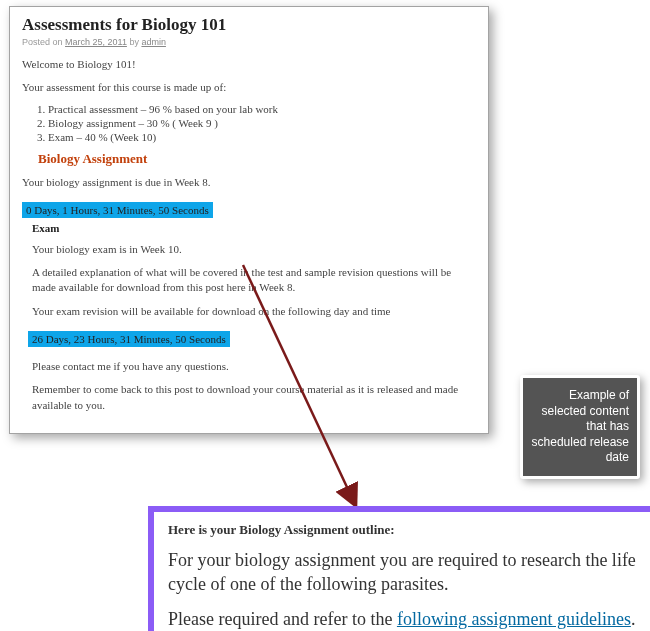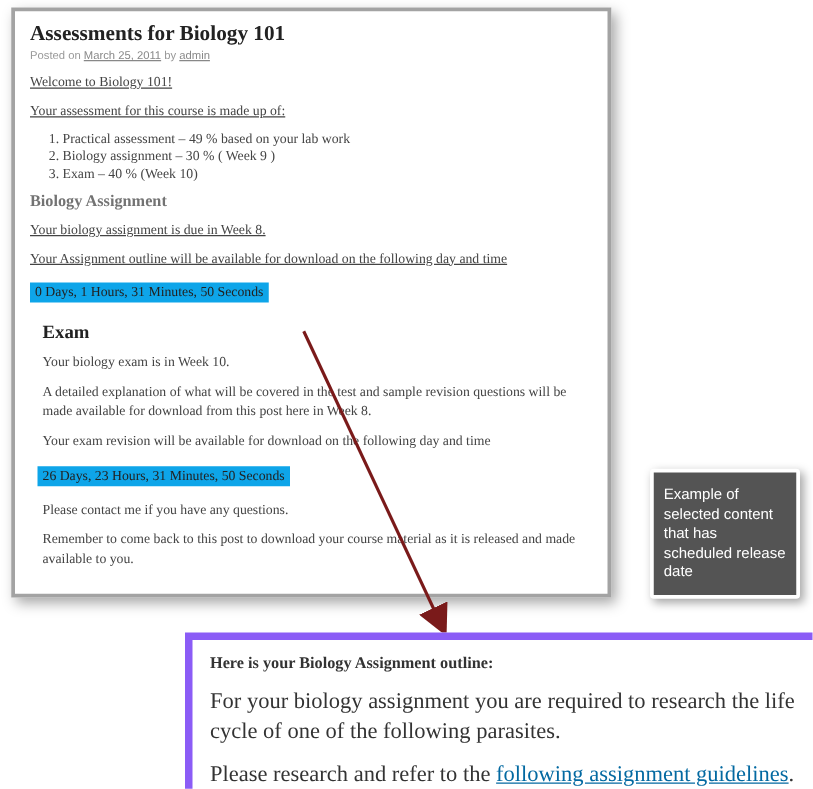--- a/index.html
+++ b/index.html
@@ -10,72 +10,72 @@
       font-family: Georgia, 'Times New Roman', serif;
       color: #333;
       position: relative;
     }
     .post-box {
       position: absolute;
       top: 6px;
       left: 9px;
       width: 480px;
       background: #fff;
-      border: 3px solid #a3a3a3;
+      border: 1px solid #a3a3a3;
       box-shadow: 4px 4px 10px rgba(0,0,0,0.35);
       padding: 8px 12px 12px 12px;
     }
     .post-title {
       font-size: 17px;
       font-weight: bold;
       color: #222;
       margin-bottom: 2px;
     }
     .meta {
       font-family: Arial, Helvetica, sans-serif;
       font-size: 9px;
       color: #999;
       margin-bottom: 10px;
     }
     .meta a { color: #888; text-decoration: underline; }
-    .p  { font-size: 11px; color: #444; margin: 8px 0; line-height: 1.35; text-decoration: underline; }
+    .p  { font-size: 11px; color: #444; margin: 8px 0; line-height: 1.35; }
     .p2 { font-size: 11px; color: #444; margin: 8px 0 8px 10px; line-height: 1.4; }
     .ol { margin: 6px 0 8px 26px; }
     .ol li { font-size: 11px; color: #444; margin: 2px 0; }
     .subhead {
       font-size: 13px;
       font-weight: bold;
-      color: #737373;
-      margin: 6px 0 6px 0;
+      color: #c2410c;
+      margin: 6px 0 6px 16px;
     }
     .subhead2 {
-      font-size: 15px;
+      font-size: 11px;
       font-weight: bold;
       color: #222;
-      margin: 12px 0 6px 10px;
+      margin: 0 0 6px 10px;
     }
     .highlight {
       display: inline-block;
       background: #0ea5e9;
       font-size: 11px;
       color: #222;
       padding: 2px 4px;
       margin: 4px 0;
     }
     .hl2 { margin-left: 6px; }
     .callout {
       position: absolute;
       top: 375px;
       right: 10px;
       width: 120px;
       background: #545454;
       color: #fff;
       font-family: Arial, Helvetica, sans-serif;
       font-size: 12px;
-      text-align: left;
+      text-align: right;
       padding: 10px 8px;
       border: 3px solid #fff;
       border-radius: 3px;
       box-shadow: 3px 3px 8px rgba(0,0,0,0.35);
       line-height: 1.3;
     }
     .outline-box {
       position: absolute;
       top: 506px;
       left: 100px;
@@ -105,27 +105,26 @@
 <body>
 
 <div class="post-box">
   <div class="post-title">Assessments for Biology 101</div>
   <div class="meta">
     <span>Posted on </span><a href="#">March 25, 2011</a><span> by </span><a href="#">admin</a>
   </div>
   <div class="p">Welcome to Biology 101!</div>
   <div class="p">Your assessment for this course is made up of:</div>
   <ol class="ol">
-    <li>Practical assessment – 49 % based on your lab work</li>
+    <li>Practical assessment – 96 % based on your lab work</li>
     <li>Biology assignment – 30 % ( Week 9 )</li>
     <li>Exam – 40 % (Week 10)</li>
   </ol>
   <div class="subhead">Biology Assignment</div>
   <div class="p">Your biology assignment is due in Week 8.</div>
-  <div class="p">Your Assignment outline will be available for download on the following day and time</div>
   <span class="highlight">0 Days, 1 Hours, 31 Minutes, 50 Seconds</span>
 
   <div class="subhead2">Exam</div>
   <div class="p2">Your biology exam is in Week 10.</div>
   <div class="p2">A detailed explanation of what will be covered in the test and sample revision questions will be made available for download from this post here in Week 8.</div>
   <div class="p2">Your exam revision will be available for download on the following day and time</div>
   <span class="highlight hl2">26 Days, 23 Hours, 31 Minutes, 50 Seconds</span>
   <div class="p2">Please contact me if you have any questions.</div>
   <div class="p2">Remember to come back to this post to download your course material as it is released and made available to you.</div>
 </div>
@@ -138,15 +137,15 @@
       <path d="M0,0 L10,5 L0,10 Z" fill="#7a1a1a"></path>
     </marker>
   </defs>
   <line x1="5" y1="5" x2="115" y2="240" stroke="#7a1a1a" stroke-width="2.5" marker-end="url(#ah)"></line>
 </svg>
 
 <div class="outline-box">
   <div class="outline-title">Here is your Biology Assignment outline:</div>
   <div class="outline-p">For your biology assignment you are required to research the life cycle of one of the following parasites.</div>
   <div class="outline-p">
-    <span>Please research and refer to the </span><a href="#">following assignment guidelines</a><span>.</span>
+    <span>Please required and refer to the </span><a href="#">following assignment guidelines</a><span>.</span>
   </div>
 </div>
 
 </body></html>

